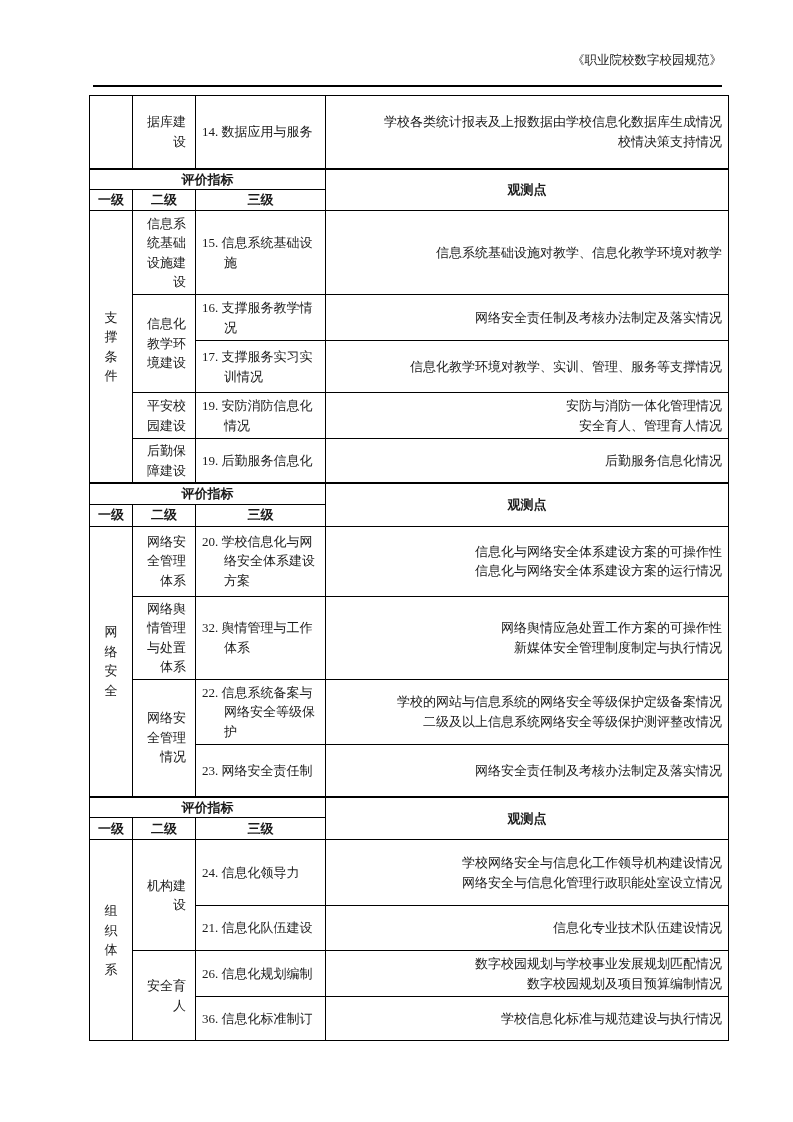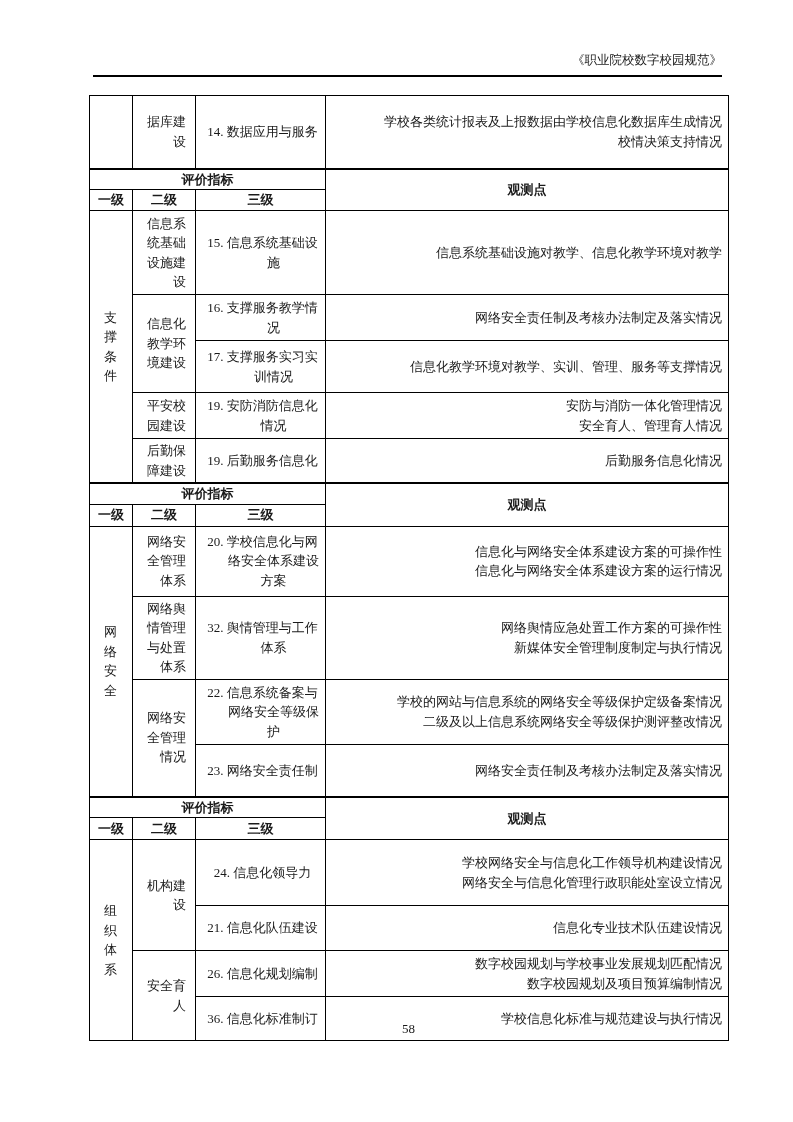--- a/index.html
+++ b/index.html
@@ -14,21 +14,21 @@
   }
   .doc-header {
     position: absolute;
     left: 93px;
     top: 50px;
     width: 629px;
     text-align: right;
     font-size: 12.5px;
     line-height: 20px;
     border-bottom: 2px solid #000;
-    padding-bottom: 5px;
+    padding-bottom: 15px;
   }
   table.eval-table {
     position: absolute;
     left: 89px;
     top: 95px;
     width: 639px;
     border-collapse: collapse;
     table-layout: fixed;
   }
   .eval-table td {
@@ -39,29 +39,30 @@
     overflow: hidden;
   }
   .hd {
     font-weight: bold;
     text-align: center;
     padding: 0 2px;
     white-space: nowrap;
   }
   tr.sec-top td { border-top: 2px solid #000; }
   .c1v {
+    text-align: center;
     padding: 2px 14px;
     line-height: 1.72;
   }
   .c2 {
     text-align: right;
     padding: 2px 9px;
   }
   .c3 {
-    text-align: center;
+    text-align: left;
     padding: 3px 2px 3px 28px;
     text-indent: -22px;
   }
   .c4 {
     text-align: right;
     padding: 3px 6px 3px 11px;
     white-space: pre-line;
   }
   .page-footer {
     position: absolute;
@@ -196,17 +197,14 @@
       <td class="c4">数字校园规划与学校事业发展规划匹配情况
 数字校园规划及项目预算编制情况</td>
     </tr>
     <tr style="height:44px">
       <td class="c3">36. 信息化标准制订</td>
       <td class="c4">学校信息化标准与规范建设与执行情况</td>
     </tr>
   </tbody>
     </table>
 
-  <div class="page-footer">
-    <span>58</span>
-  </div>
 
 </div>
 
 </body></html>

